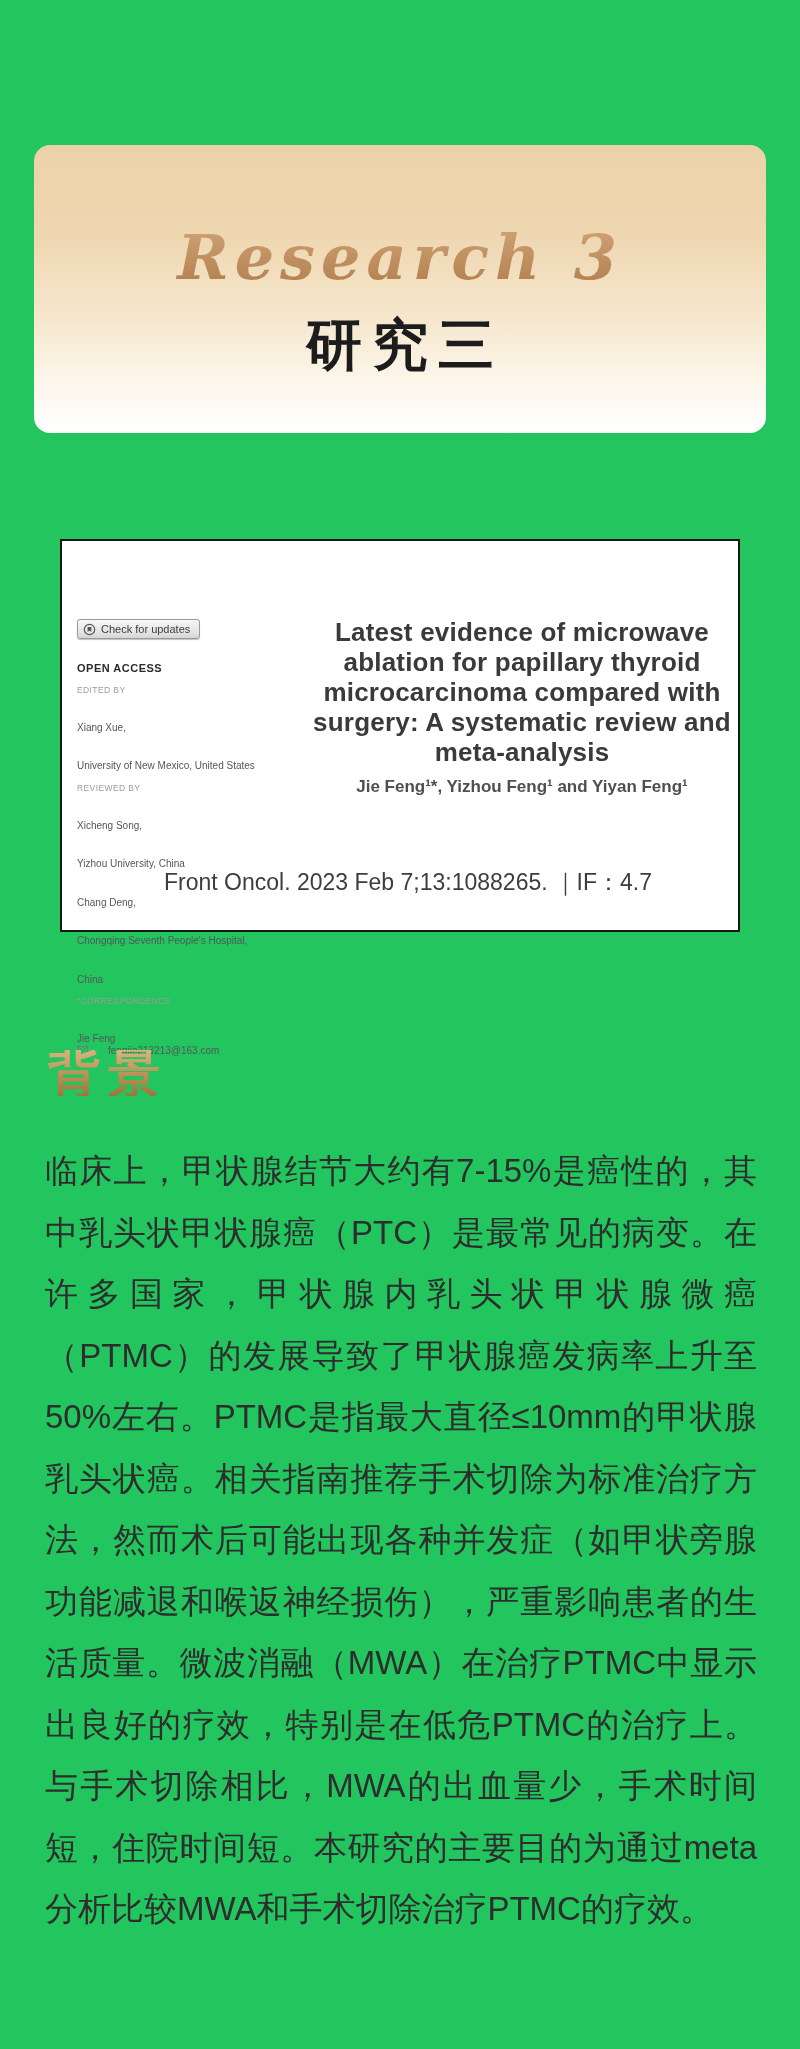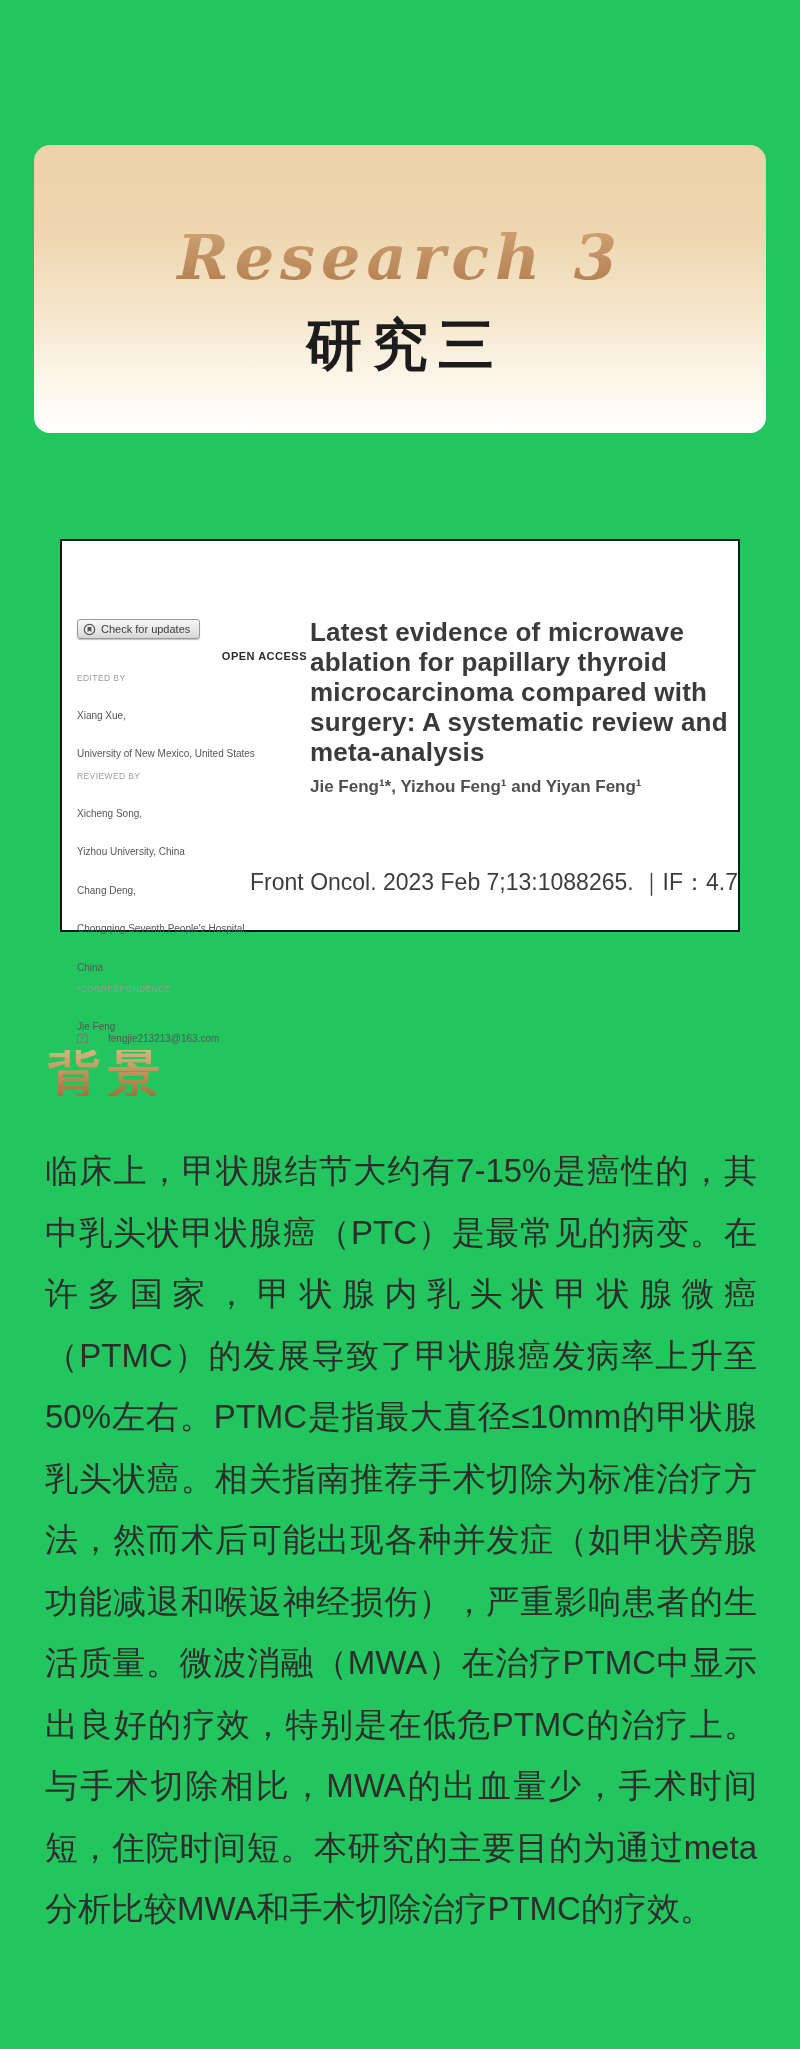--- a/index.html
+++ b/index.html
@@ -47,37 +47,37 @@
   .left-col { position:absolute; left:15px; top:78px; width:230px; color:#4a4a4a; }
   .cfu-btn {
     display:inline-flex; align-items:center; gap:5px;
     height:20px; padding:0 9px 0 5px;
     background:linear-gradient(180deg,#f7f7f7 0%, #e3e3e3 70%, #d6d6d6 100%);
     border:1px solid #9a9a9a; border-radius:3px;
     box-shadow:0 1px 1px rgba(0,0,0,0.25);
     font-size:11px; color:#3c3c3c; cursor:pointer;
   }
   .cfu-icon { width:13px; height:13px; flex:0 0 auto; }
-  .open-access { margin-top:10px; font-size:11px; font-weight:bold; letter-spacing:0.5px; color:#2b2b2b;text-align:right; }
+  .open-access { margin-top:22px; font-size:11px; font-weight:bold; letter-spacing:0.5px; color:#2b2b2b; }
   .meta-label  { margin-top:11px; font-size:8.5px; letter-spacing:0.4px; color:#9c9c9c; }
   .meta-text   { font-size:10px; line-height:10.5px; color:#565656;margin-top:28px; }
   .email-row   { display:flex; align-items:center; gap:20px; font-size:10px; color:#565656; }
   .env-icon    { width:11px; height:9px; flex:0 0 auto; }
 
-  .right-col { position:absolute; left:248px; top:76px; width:424px; }
+  .right-col { position:absolute; left:248px; top:76px; width:424px;text-align:center; }
   .paper-title {
     font-size:26px; line-height:30px; font-weight:600;
     color:#3a3a3a; letter-spacing:0.2px;
   }
   .authors { margin-top:10px; font-size:17px; font-weight:600; color:#4f4f4f; }
   .affiliations { margin-top:6px; font-size:10px; line-height:14px; color:#8b8b8b; width:420px; }
 
   .citation {
     position:absolute; left:0; top:326px; width:100%;
-    text-align:right; font-size:23px; color:#3d3d3d;
+    text-align:center; font-size:23px; color:#3d3d3d;
     font-family:"Liberation Sans", sans-serif;
     padding-left:16px;
   }
 
   
   .bg-heading {
     position:absolute; left:48px; top:1050px;
     font-family:"DejaVu Serif", "Liberation Serif", serif;
     font-weight:bold; font-size:52px; line-height:46px;
     letter-spacing:8px; color:#b8894f;

